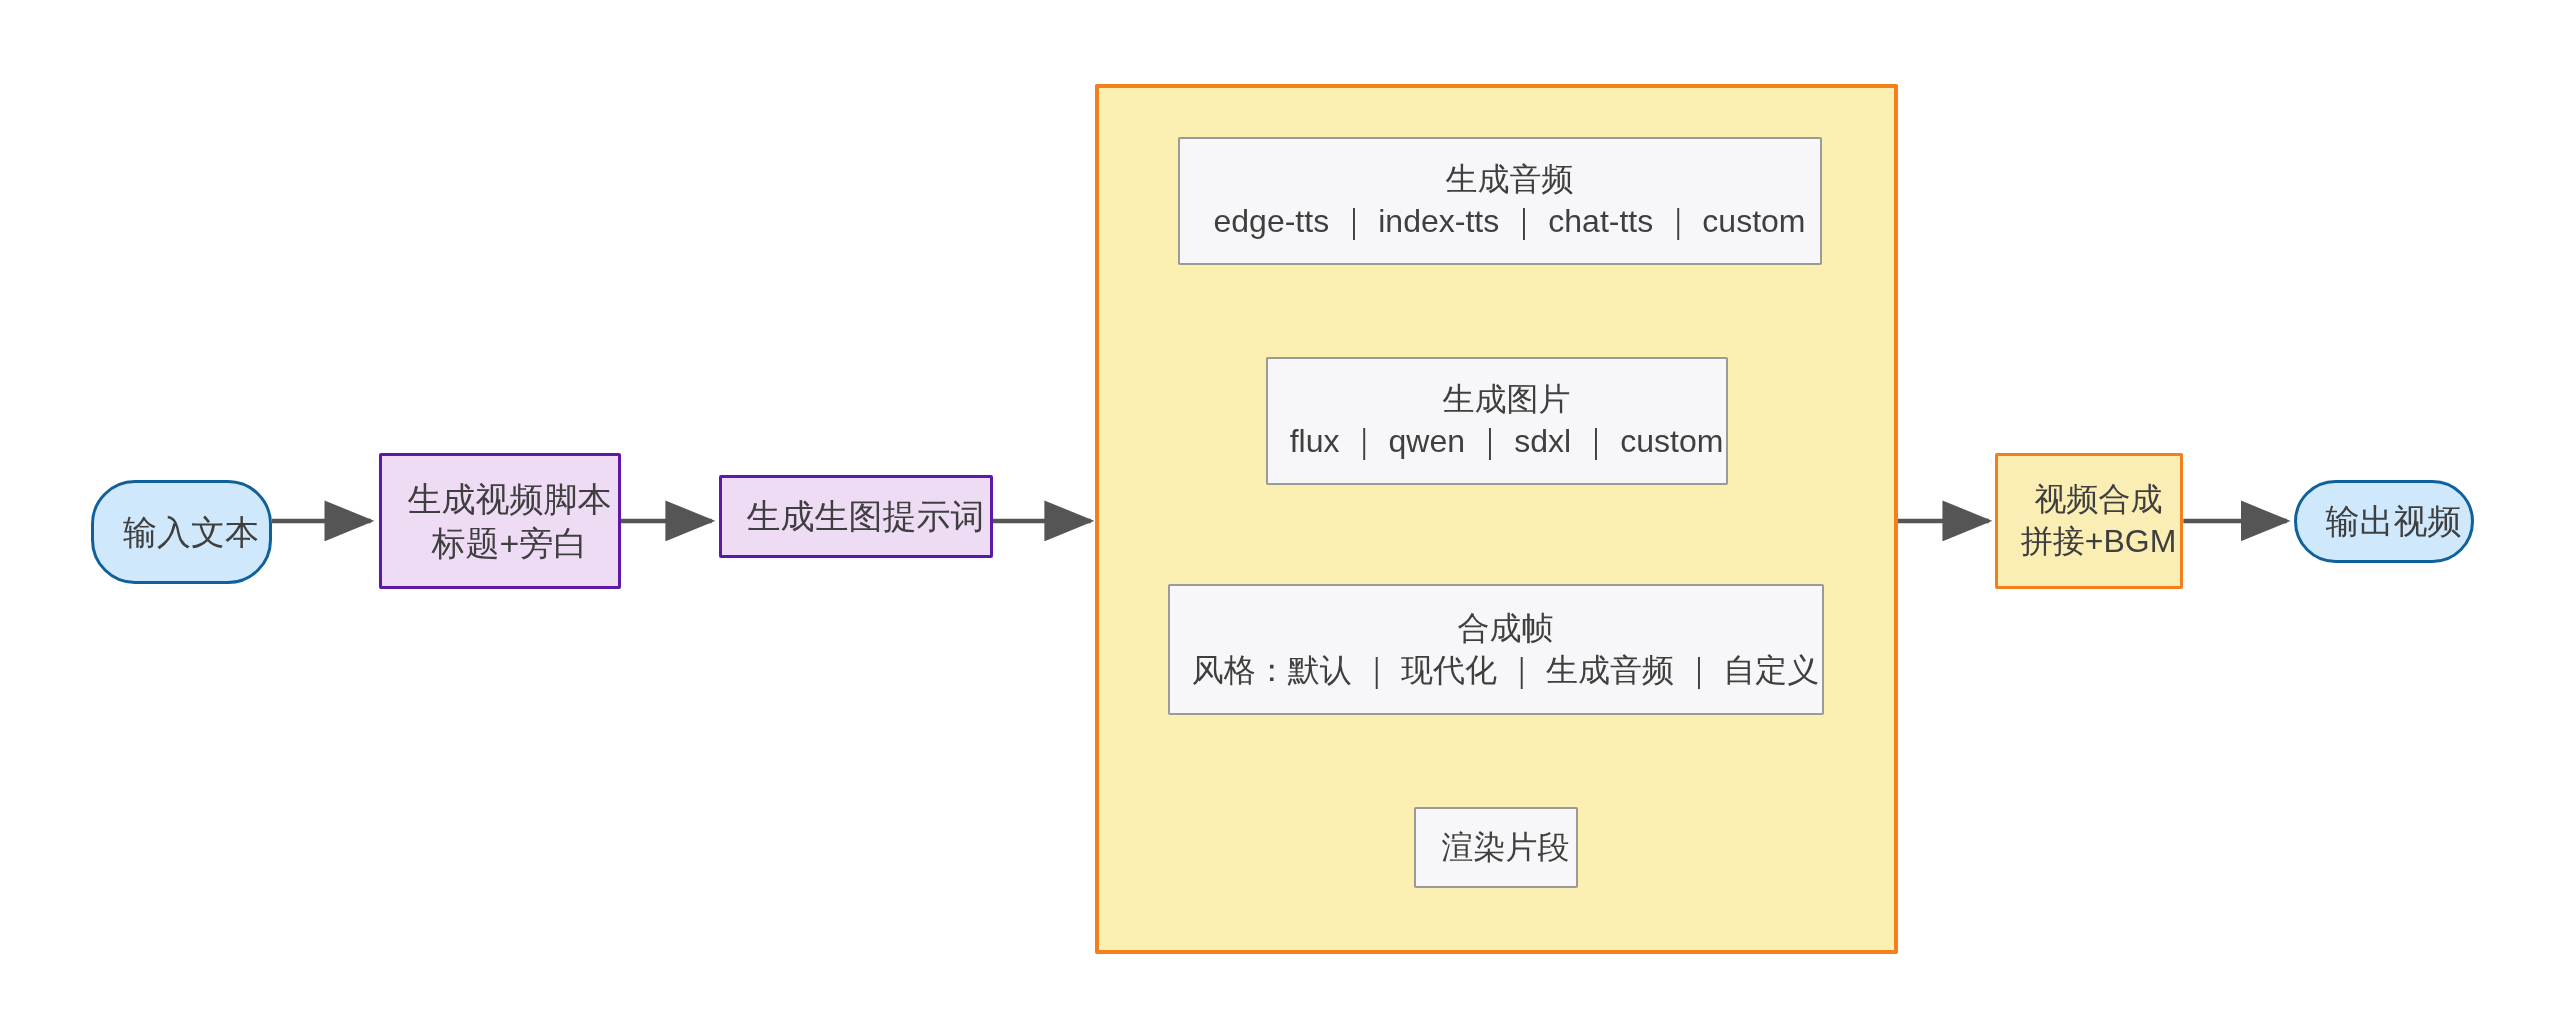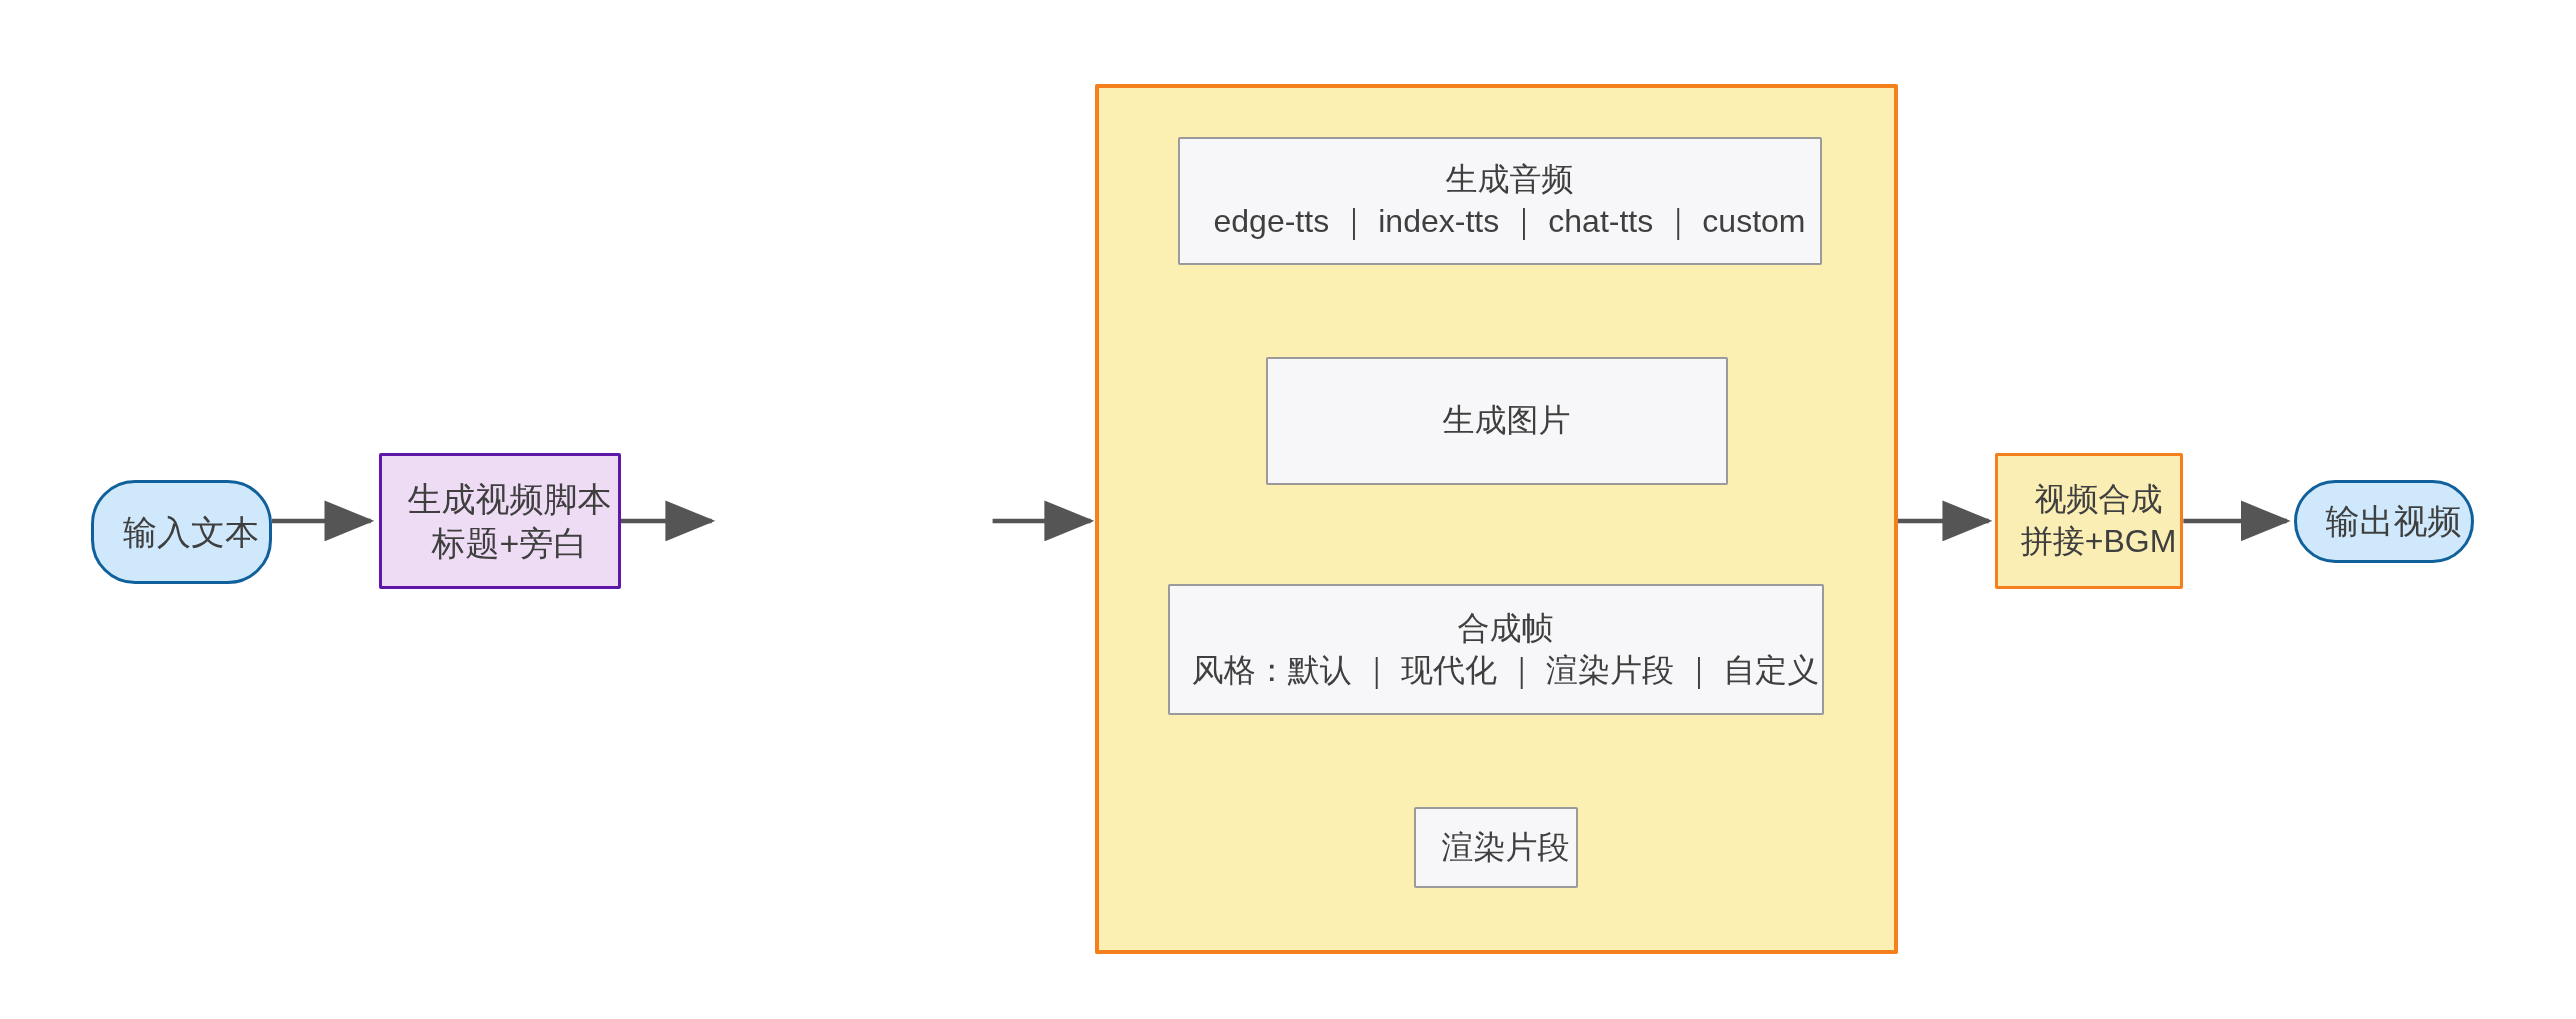--- a/index.html
+++ b/index.html
@@ -122,33 +122,37 @@
 
   <div class="node terminal" style="left:91px; top:480px; width:181px; height:104px;">
     <span class="line1">输入文本</span>
   </div>
 
   <div class="node process-purple" style="left:379px; top:453px; width:242px; height:136px;">
     <span class="line1">生成视频脚本</span>
     <span class="line2">标题+旁白</span>
   </div>
 
+  <div class="node process-purple" style="left:719px; top:475px; width:274px; height:83px;">
+    <span class="line1">生成生图提示词</span>
+  </div>
 
   <div class="node subproc" style="left:1178px; top:137px; width:644px; height:128px;">
     <span class="line1">生成音频</span>
     <span class="line2">edge-tts ｜ index-tts ｜ chat-tts ｜ custom</span>
   </div>
 
   <div class="node subproc" style="left:1266px; top:357px; width:462px; height:128px;">
     <span class="line1">生成图片</span>
+    <span class="line2">flux ｜ qwen ｜ sdxl ｜ custom</span>
   </div>
 
   <div class="node subproc" style="left:1168px; top:584px; width:656px; height:131px;">
     <span class="line1">合成帧</span>
-    <span class="line2">风格：默认 ｜ 现代化 ｜ 渲染片段 ｜ 自定义</span>
+    <span class="line2">风格：默认 ｜ 现代化 ｜ 生成音频 ｜ 自定义</span>
   </div>
 
   <div class="node process-orange" style="left:1995px; top:453px; width:188px; height:136px;">
     <span class="line1">视频合成</span>
     <span class="line2">拼接+BGM</span>
   </div>
 
   <div class="node subproc" style="left:1414px; top:807px; width:164px; height:81px;">
     <span class="line1">渲染片段</span>
   </div>

